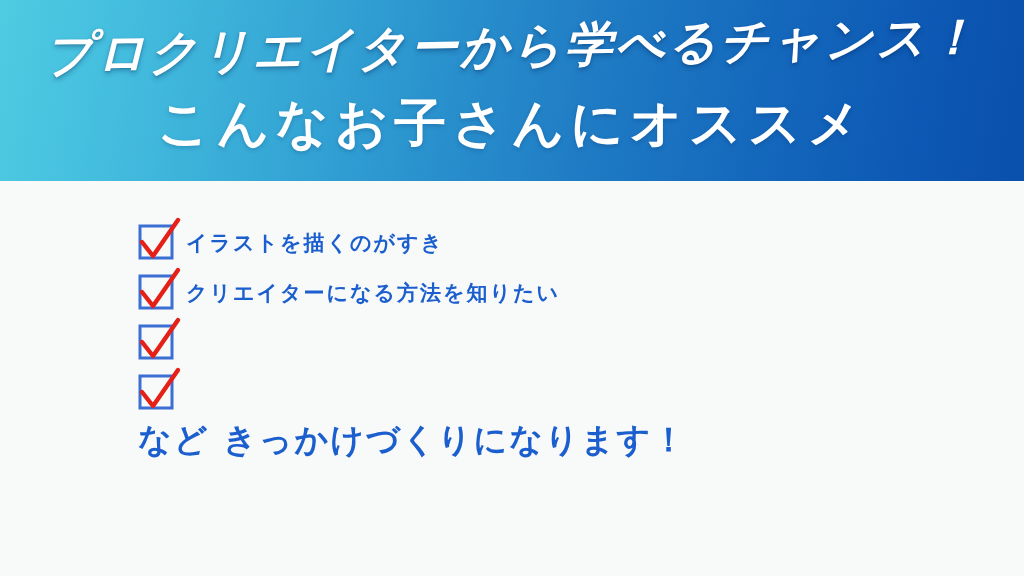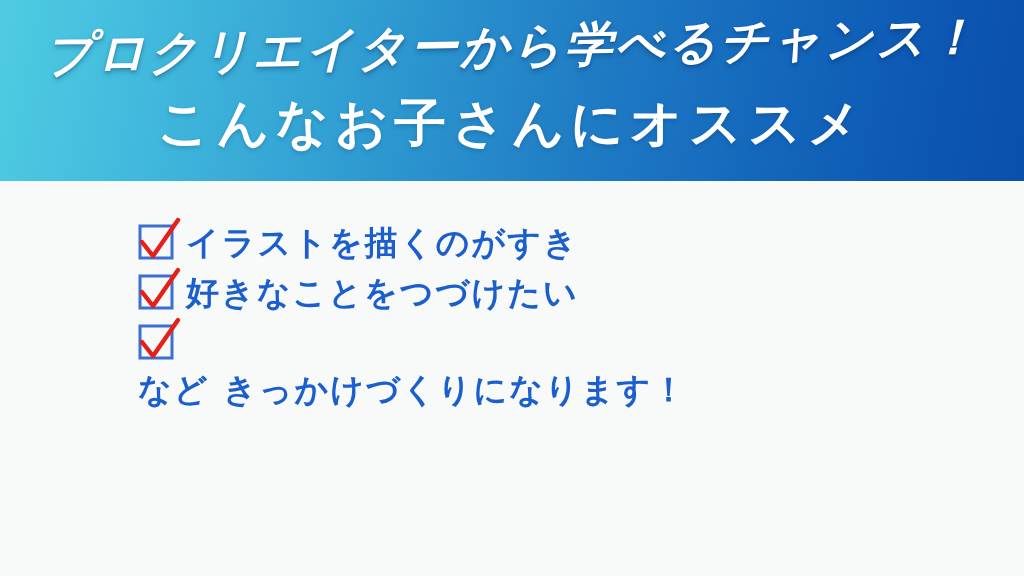--- a/index.html
+++ b/index.html
@@ -105,21 +105,21 @@
     left: 0;
     top: -3px;
     width: 46px;
     height: 46px;
     display: block;
     overflow: visible;
   }
 
   .check-label {
     color: #1B5FCE;
-    font-size: 33px;
+    font-size: 21px;
     line-height: 44px;
     font-weight: 700;
     letter-spacing: 2.0px;
     font-family: "DejaVu Sans", "Liberation Sans", sans-serif;
     white-space: nowrap;
   }
 
   .closing-row {
     position: relative;
     height: 50px;
@@ -153,29 +153,37 @@
       <span class="checkbox-mark">
         <svg class="cb-svg" viewBox="0 0 46 46" xmlns="http://www.w3.org/2000/svg" aria-hidden="true">
           <rect x="4" y="8" width="32" height="32" fill="none" stroke="#3B6FD4" stroke-width="3"></rect>
           <path d="M6 24 L17 38 L42 2" fill="none" stroke="#E42017" stroke-width="4.4" stroke-linecap="round" stroke-linejoin="round"></path>
         </svg>
       </span>
       <span class="check-label">イラストを描くのがすき</span>
     </div>
 
 
+    <div class="check-row">
+      <span class="checkbox-mark">
+        <svg class="cb-svg" viewBox="0 0 46 46" xmlns="http://www.w3.org/2000/svg" aria-hidden="true">
+          <rect x="4" y="8" width="32" height="32" fill="none" stroke="#3B6FD4" stroke-width="3"></rect>
+          <path d="M6 24 L17 38 L42 2" fill="none" stroke="#E42017" stroke-width="4.4" stroke-linecap="round" stroke-linejoin="round"></path>
+        </svg>
+      </span>
+      <span class="check-label">クリエイターになる方法を知りたい</span>
+    </div>
 
     <div class="check-row">
       <span class="checkbox-mark">
         <svg class="cb-svg" viewBox="0 0 46 46" xmlns="http://www.w3.org/2000/svg" aria-hidden="true">
           <rect x="4" y="8" width="32" height="32" fill="none" stroke="#3B6FD4" stroke-width="3"></rect>
           <path d="M6 24 L17 38 L42 2" fill="none" stroke="#E42017" stroke-width="4.4" stroke-linecap="round" stroke-linejoin="round"></path>
         </svg>
       </span>
-      <span class="check-label">好きなことをつづけたい</span>
     </div>
 
     <div class="check-row">
       <span class="checkbox-mark">
         <svg class="cb-svg" viewBox="0 0 46 46" xmlns="http://www.w3.org/2000/svg" aria-hidden="true">
           <rect x="4" y="8" width="32" height="32" fill="none" stroke="#3B6FD4" stroke-width="3"></rect>
           <path d="M6 24 L17 38 L42 2" fill="none" stroke="#E42017" stroke-width="4.4" stroke-linecap="round" stroke-linejoin="round"></path>
         </svg>
       </span>
     </div>

